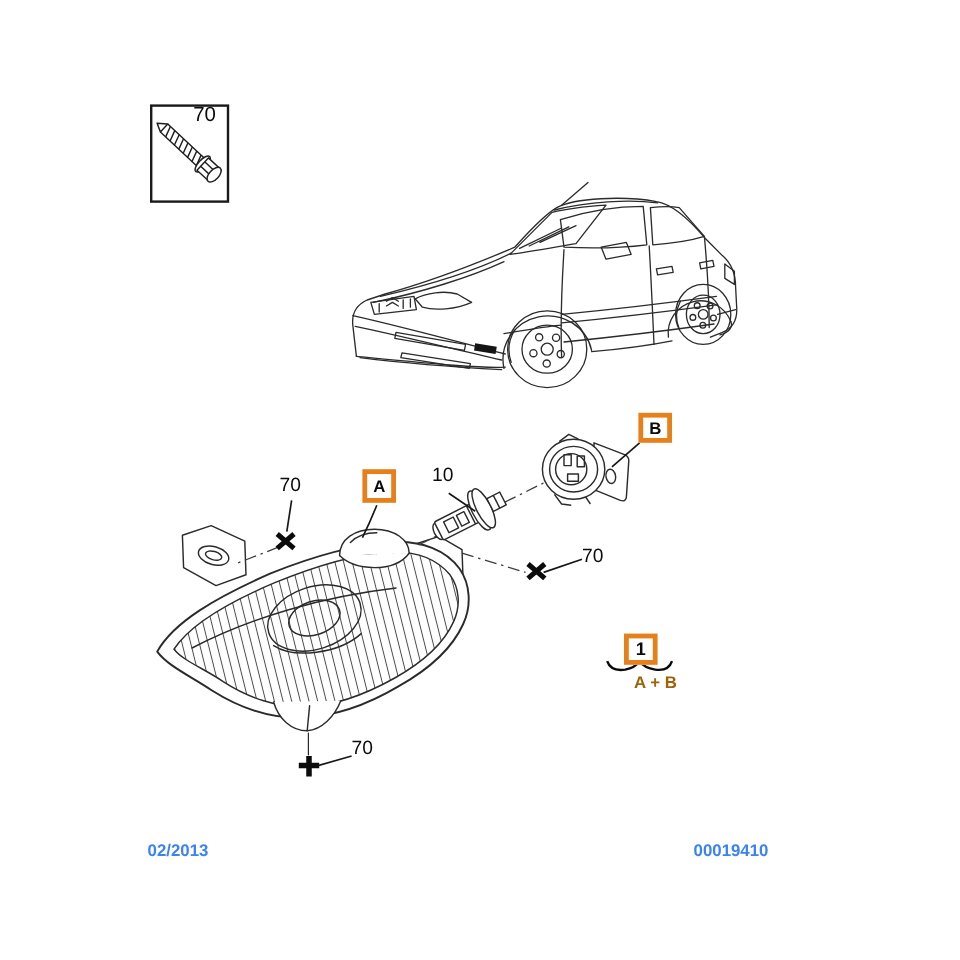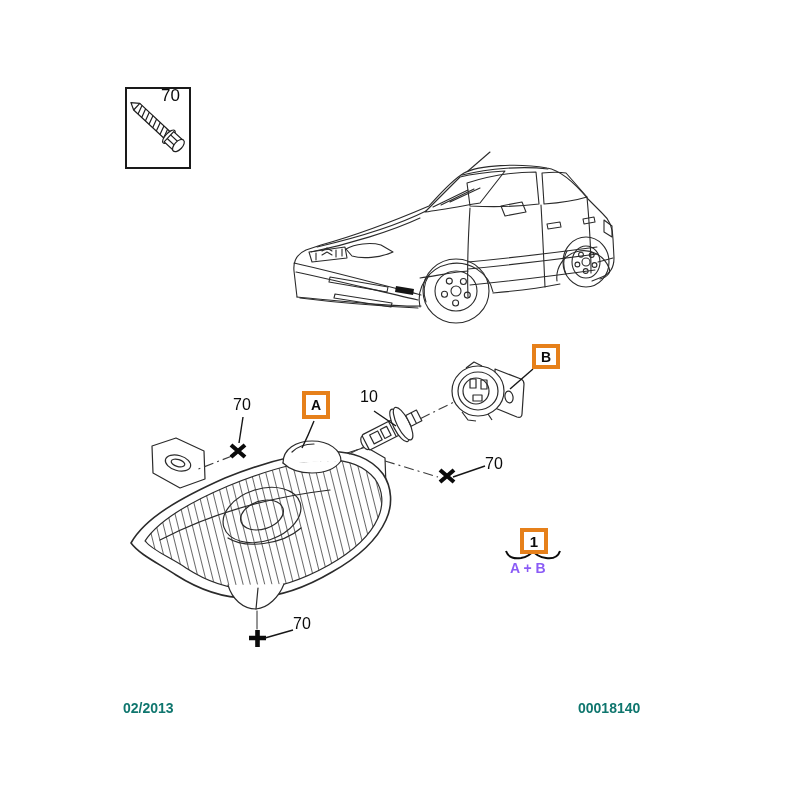--- a/index.html
+++ b/index.html
@@ -15,25 +15,25 @@
   .legend-box{
     position:absolute;z-index:2;border:2px solid #1a1a1a;background:transparent;
   }
   .part-box{
     position:absolute;z-index:3;box-sizing:border-box;
     border:4px solid var(--accent,#E6801A);background:#ffffff;
     display:flex;align-items:center;justify-content:center;
     font-weight:700;color:#0b0b0b;
   }
   .kit-formula{
-    position:absolute;z-index:3;font-weight:700;color:#8b5cf6;
-    text-align:left;line-height:1;
+    position:absolute;z-index:3;font-weight:700;color:#a16207;
+    text-align:right;line-height:1;
   }
   .footer-text{
-    position:absolute;z-index:3;font-weight:700;color:#0f766e;line-height:1;
+    position:absolute;z-index:3;font-weight:700;color:#3b82f6;line-height:1;
   }
 </style>
 </head>
 <body>
 
 <svg class="art" width="800" height="800" viewBox="0 0 800 800">
   <defs>
     <pattern id="hatch" width="7" height="7" patternUnits="userSpaceOnUse" patternTransform="rotate(-14)">
       <line x1="3.5" y1="-1" x2="3.5" y2="8" stroke="#4d4d4d" stroke-width="0.85"></line>
     </pattern>
@@ -226,13 +226,13 @@
 
 <div class="label" style="left:293px;top:616px;font-size:16px;">70</div>
 
 <div class="part-box" style="left:520px;top:528px;width:28px;height:26px;font-size:15px;">
   <span>1</span>
 </div>
 
 <div class="kit-formula" style="left:510px;top:561px;width:54px;font-size:14px;">A + B</div>
 
 <div class="footer-text" style="left:123px;top:701px;font-size:14px;">02/2013</div>
-<div class="footer-text" style="left:578px;top:701px;font-size:14px;">00018140</div>
+<div class="footer-text" style="left:578px;top:701px;font-size:14px;">00019410</div>
 
 </body></html>

